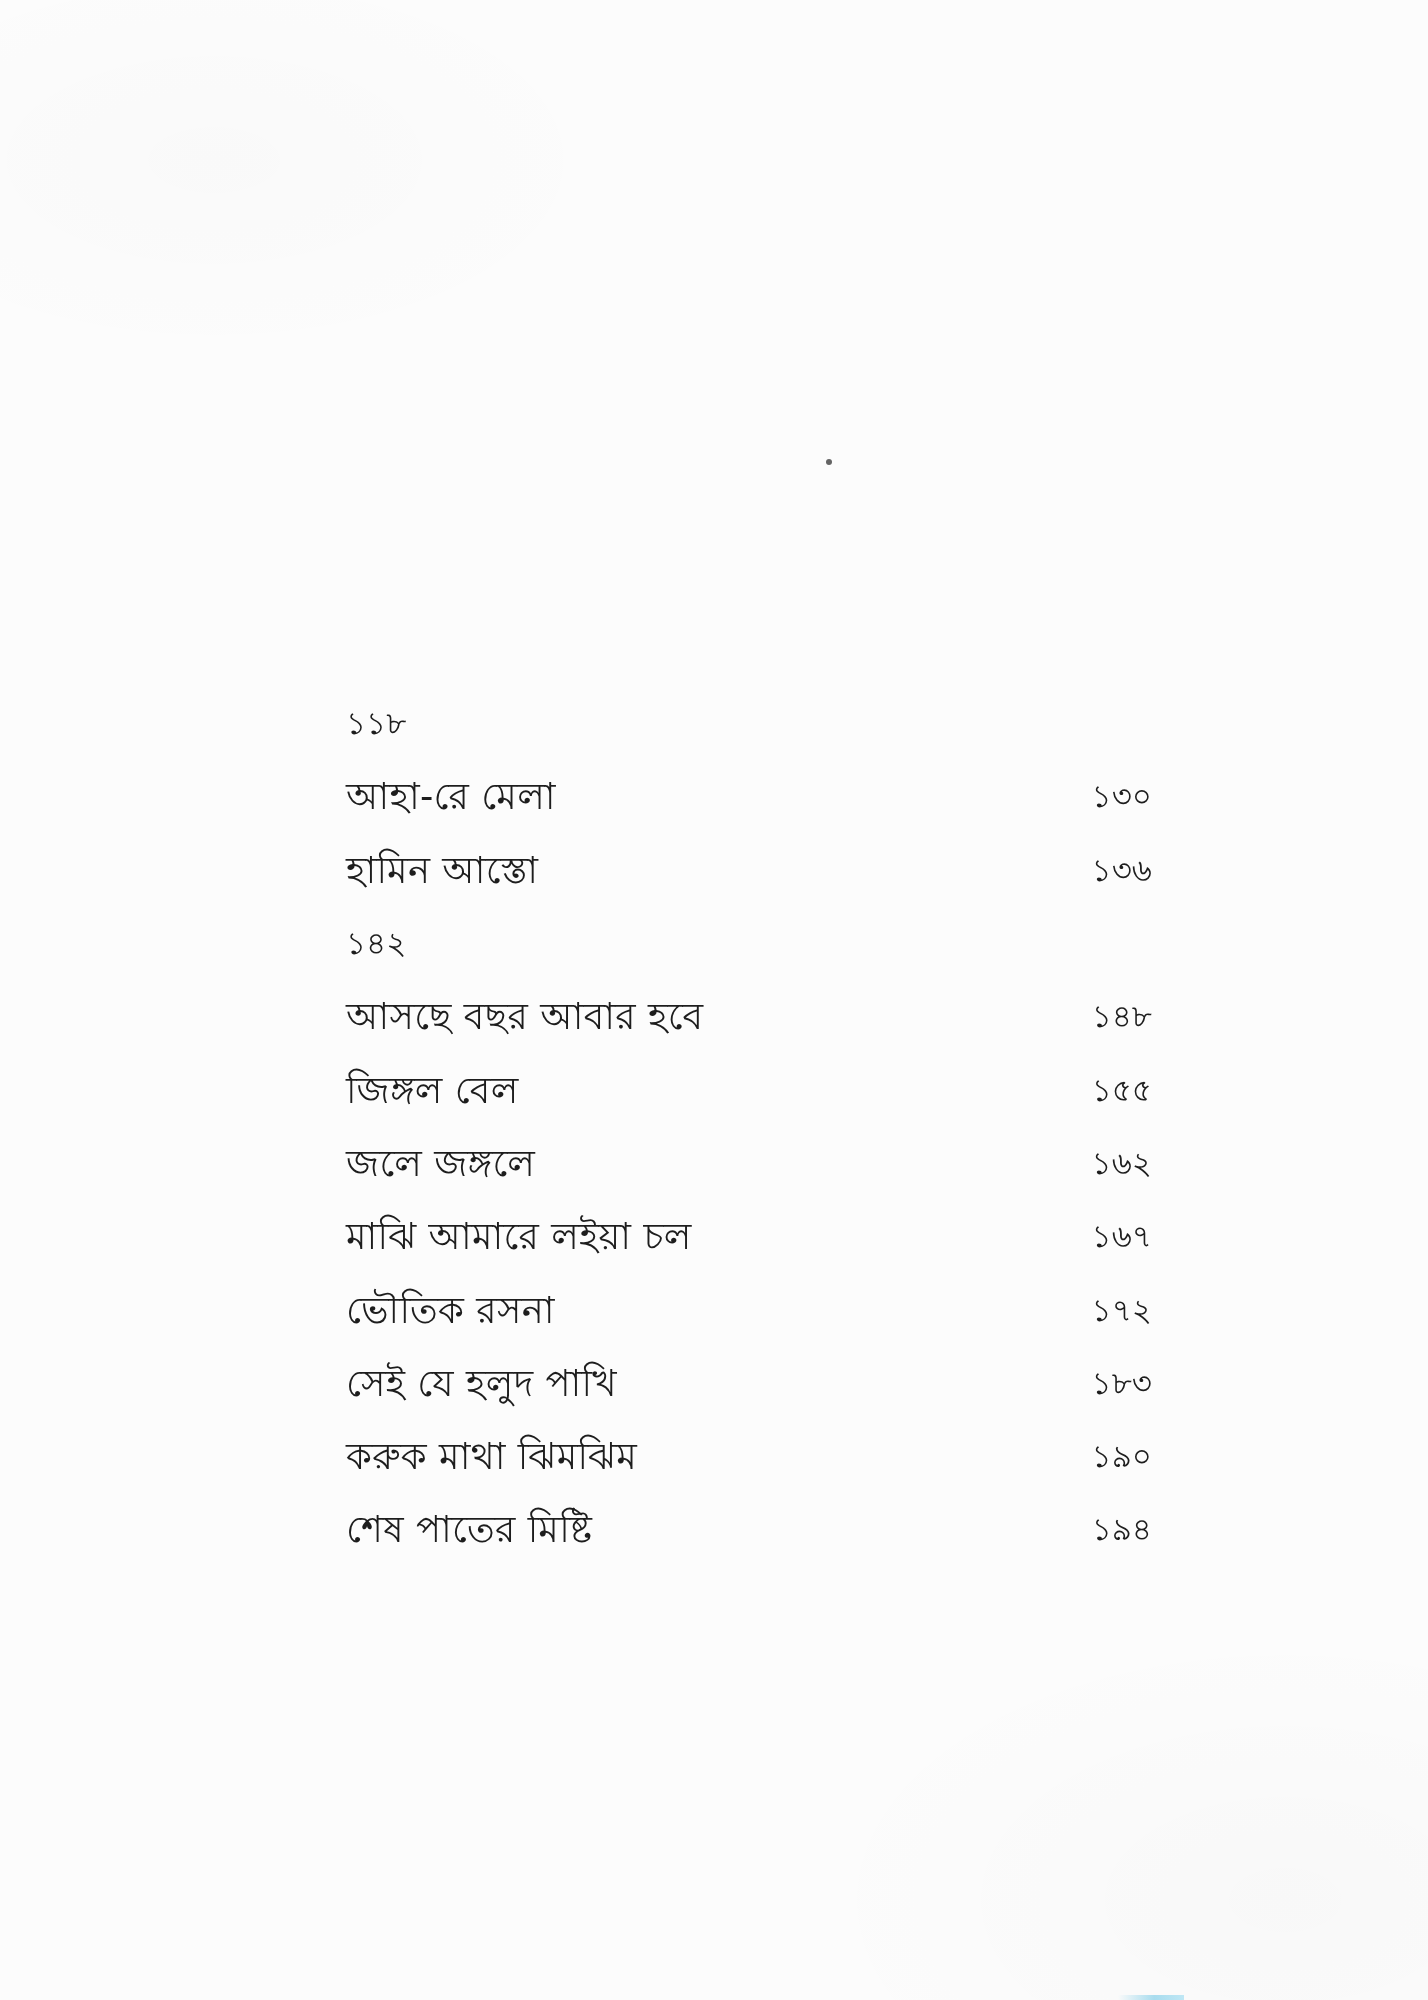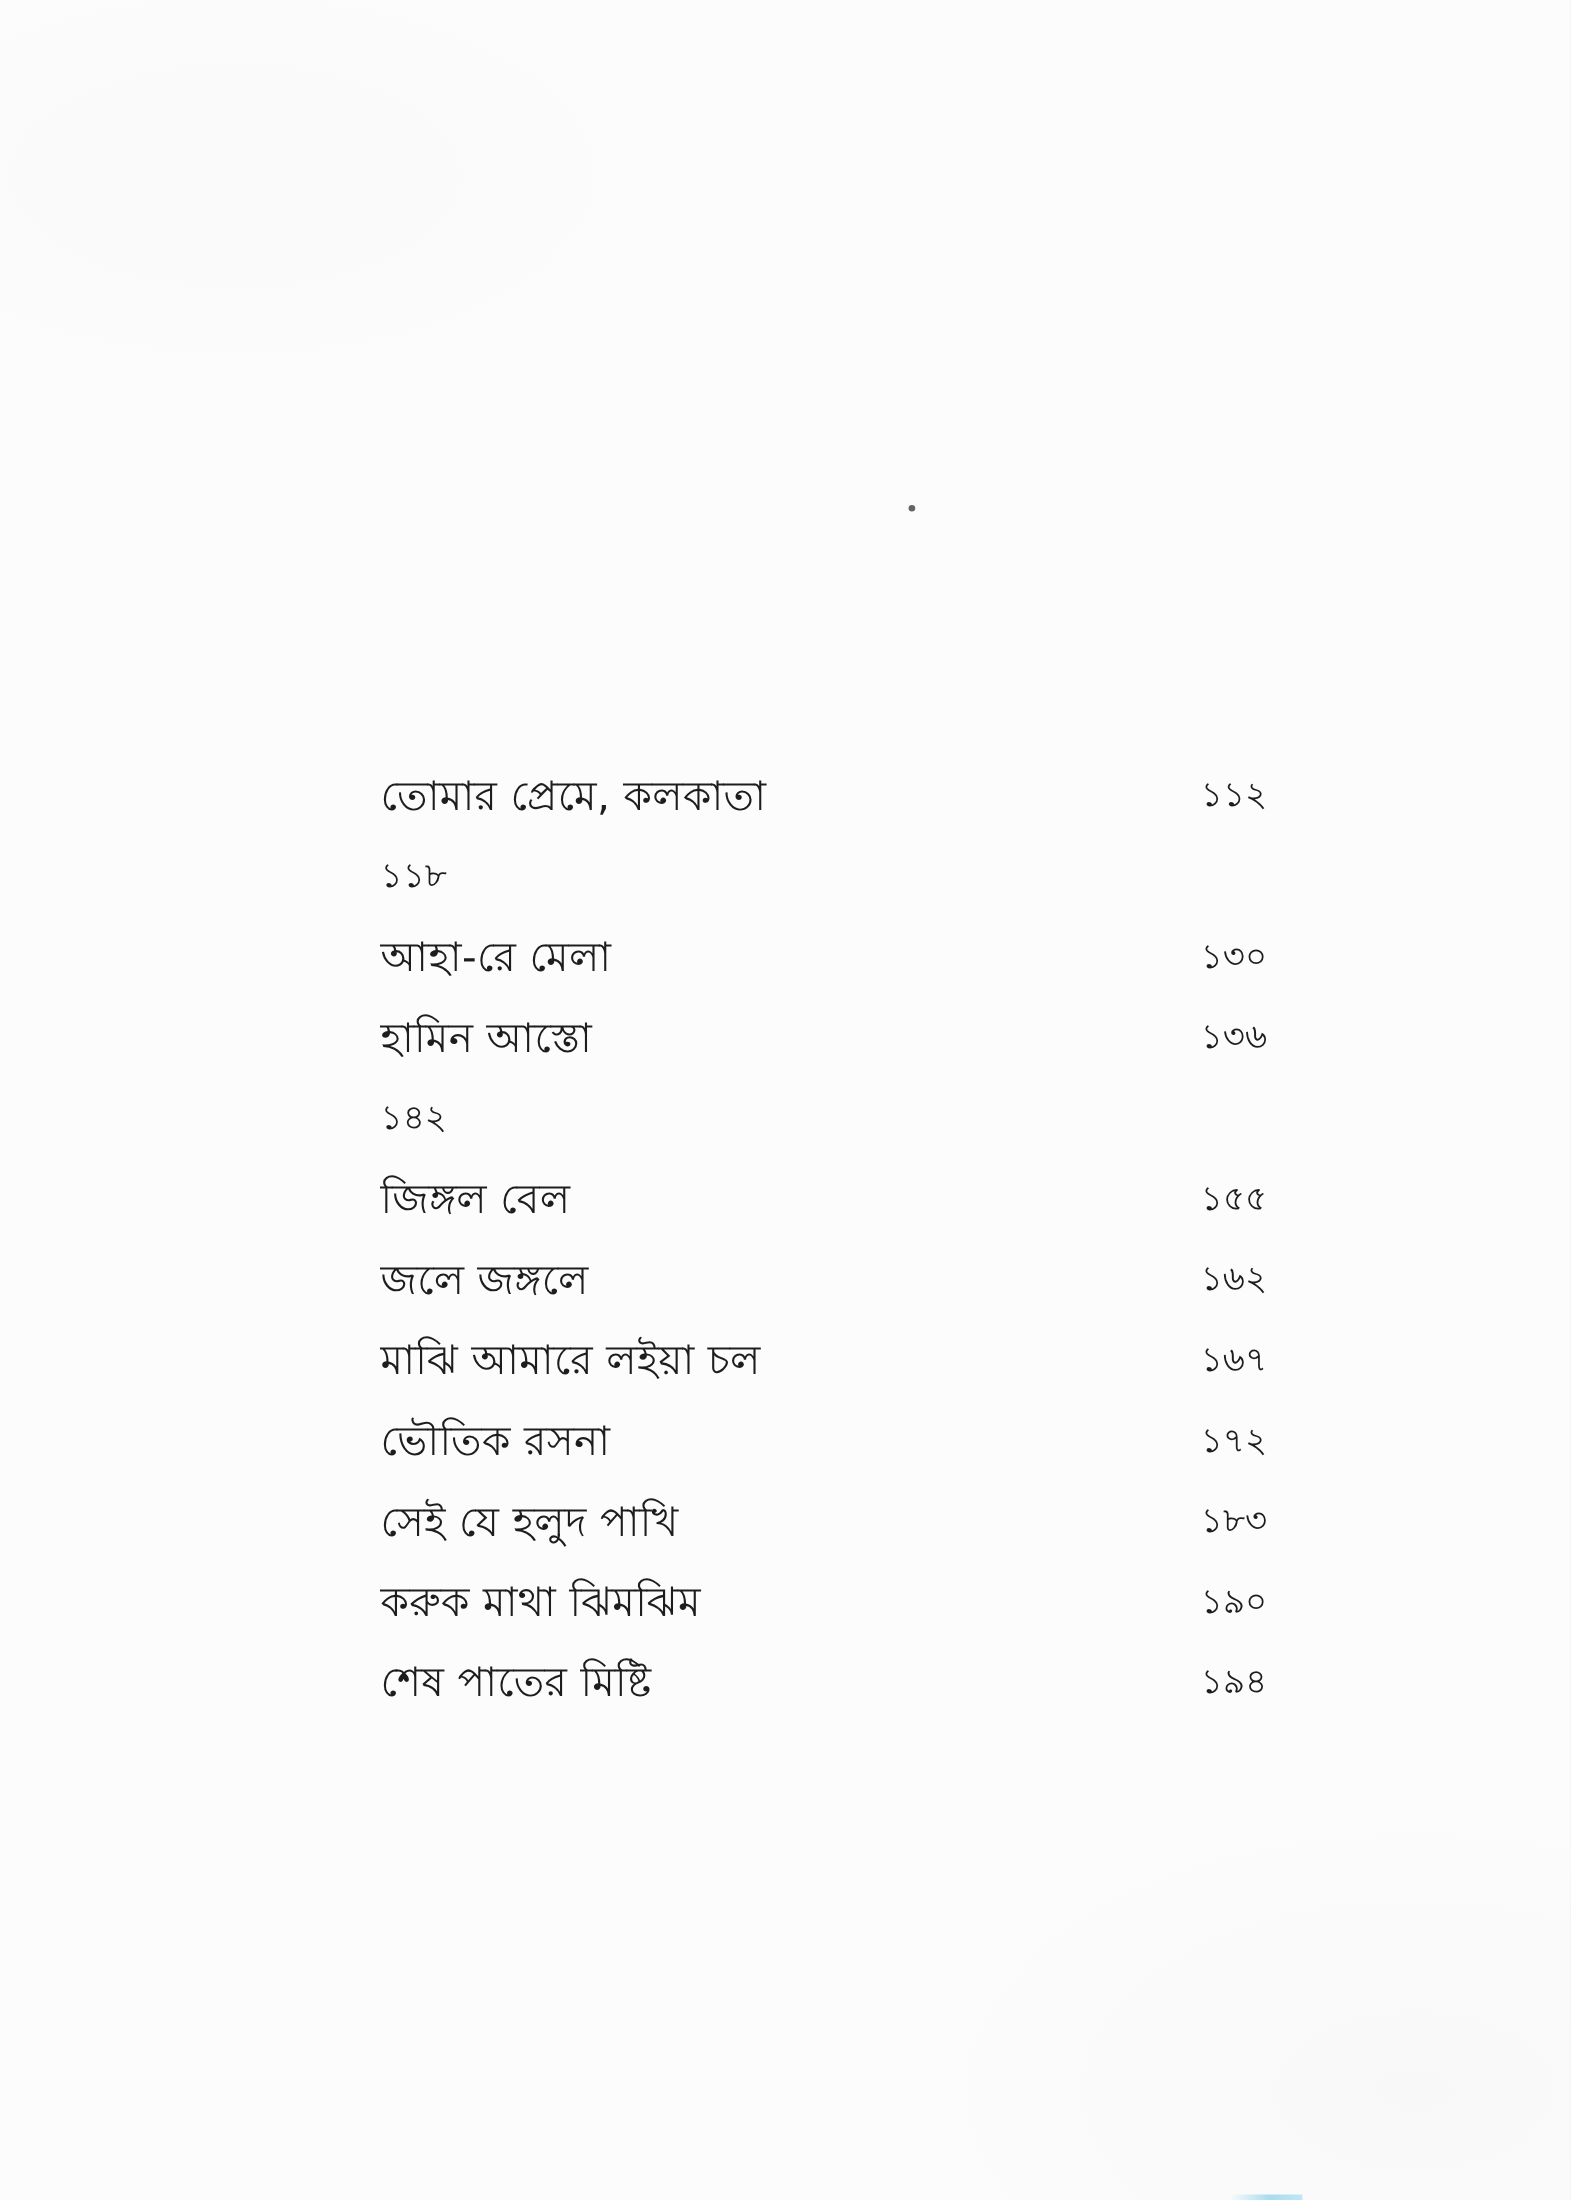--- a/index.html
+++ b/index.html
@@ -73,36 +73,36 @@
 </head>
 <body>
 
 <div class="page">
 
   <span class="speck"></span>
 
   <div class="toc">
 
     <div class="toc-row">
-      <span class="toc-title">তোমার প্রেমে, কলকাতা</span>
-      <span class="toc-page">১১২</span>
-    </div>
-    <div class="toc-row">
       <span class="toc-page">১১৮</span>
     </div>
     <div class="toc-row">
       <span class="toc-title">আহা-রে মেলা</span>
       <span class="toc-page">১৩০</span>
     </div>
     <div class="toc-row">
       <span class="toc-title">হামিন আস্তো</span>
       <span class="toc-page">১৩৬</span>
     </div>
     <div class="toc-row">
       <span class="toc-page">১৪২</span>
+    </div>
+    <div class="toc-row">
+      <span class="toc-title">আসছে বছর আবার হবে</span>
+      <span class="toc-page">১৪৮</span>
     </div>
     <div class="toc-row">
       <span class="toc-title">জিঙ্গল বেল</span>
       <span class="toc-page">১৫৫</span>
     </div>
     <div class="toc-row">
       <span class="toc-title">জলে জঙ্গলে</span>
       <span class="toc-page">১৬২</span>
     </div>
     <div class="toc-row">

